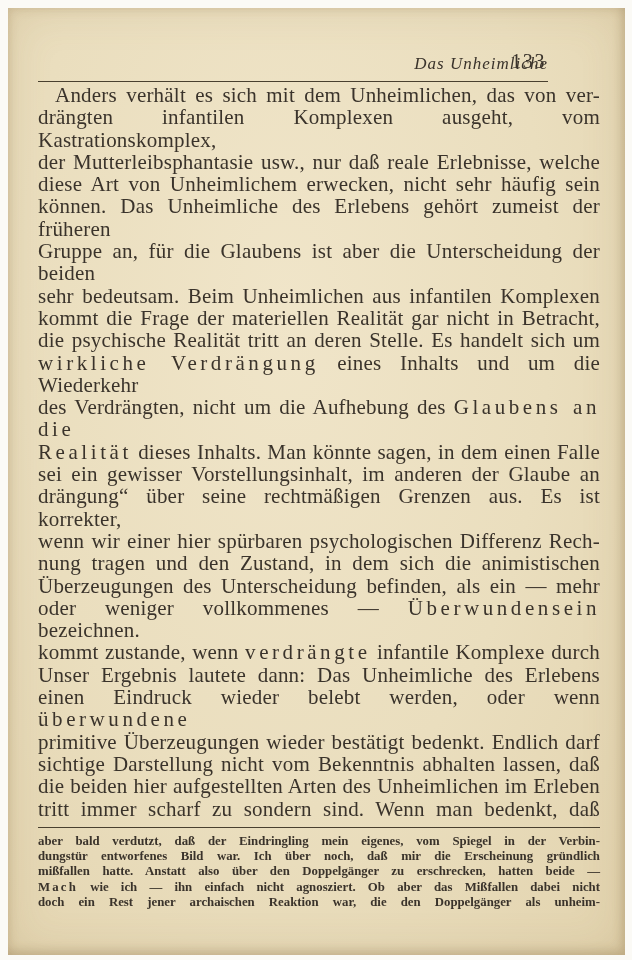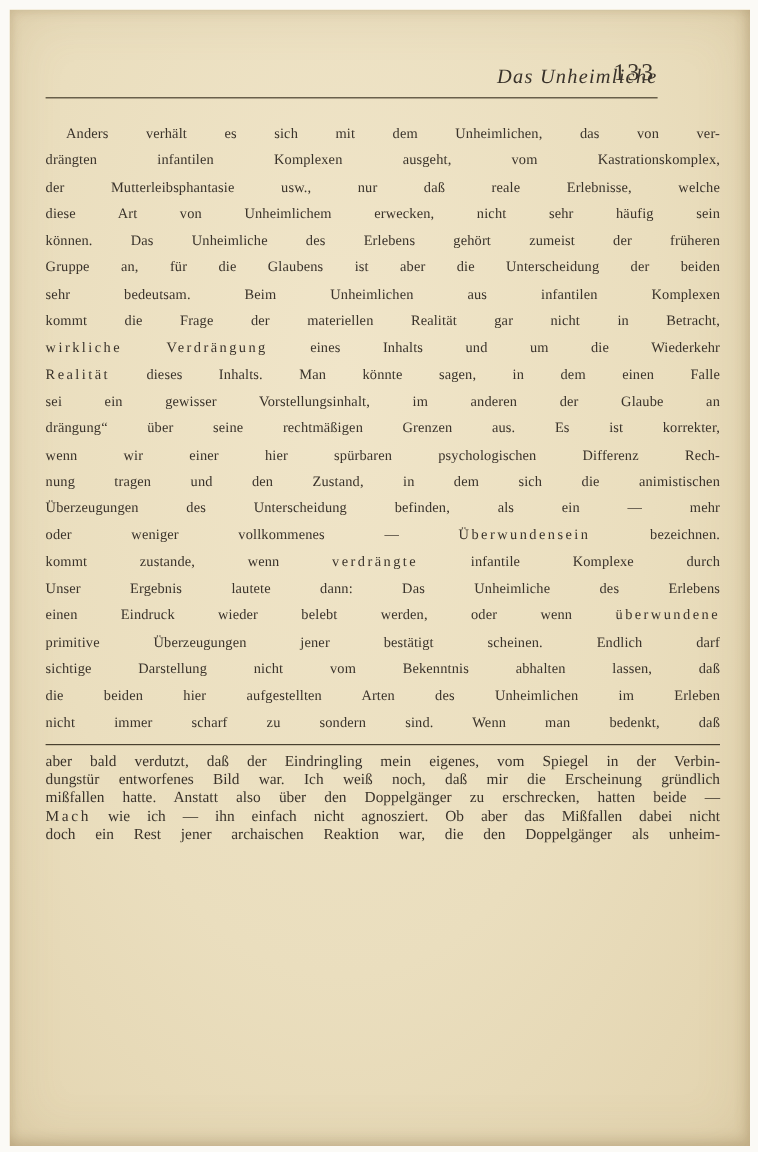--- a/index.html
+++ b/index.html
@@ -36,23 +36,23 @@
     font-size: 17px;
     letter-spacing: 0.06em;
   }
   .page-number {
     position: absolute;
     right: 2px; bottom: 8px;
     font-size: 20px;
     letter-spacing: 0.08em;
   }
   .body-text {
-    margin: 18px 25px 0 30px;
+    margin: 2px 25px 0 30px;
     width: 562px;
-    font-size: 12px;
+    font-size: 21px;
     line-height: 22.3px;
     letter-spacing: 0.01em;
   }
   .body-text .line {
     text-align: justify;
     text-align-last: justify;
     white-space: normal;
   }
   .body-text .line:first-child { text-indent: 17px; }
   .sperr { letter-spacing: 0.17em; }
@@ -60,20 +60,21 @@
     margin: 7px 25px 0 30px;
     width: 562px;
     border-top: 1.5px solid #49402f;
     padding-top: 6px;
     font-size: 12.8px;
     line-height: 15.3px;
   }
   .footnote .line {
     text-align: justify;
     text-align-last: justify;
+    font-weight: bold;
   }
   .footnote .line.last {
     text-align-last: left;
   }
 </style>
 </head>
 <body>
 
 <div class="scan">
   <div class="page">
@@ -85,39 +86,41 @@
 
     <div class="body-text">
         <div class="line">Anders verhält es sich mit dem Unheimlichen, das von ver-</div>
         <div class="line">drängten infantilen Komplexen ausgeht, vom Kastrationskomplex,</div>
         <div class="line">der Mutterleibsphantasie usw., nur daß reale Erlebnisse, welche</div>
         <div class="line">diese Art von Unheimlichem erwecken, nicht sehr häufig sein</div>
         <div class="line">können. Das Unheimliche des Erlebens gehört zumeist der früheren</div>
         <div class="line">Gruppe an, für die Glaubens ist aber die Unterscheidung der beiden</div>
         <div class="line">sehr bedeutsam. Beim Unheimlichen aus infantilen Komplexen</div>
         <div class="line">kommt die Frage der materiellen Realität gar nicht in Betracht,</div>
+        <div class="line">die psychische Realität tritt an deren Stelle. Es handelt sich um</div>
         <div class="line"><span class="sperr">wirkliche Verdrängung</span> eines Inhalts und um die Wiederkehr</div>
+        <div class="line">des Verdrängten, nicht um die Aufhebung des <span class="sperr">Glaubens an die</span></div>
         <div class="line"><span class="sperr">Realität</span> dieses Inhalts. Man könnte sagen, in dem einen Falle</div>
         <div class="line">sei ein gewisser Vorstellungsinhalt, im anderen der Glaube an</div>
         <div class="line">drängung“ über seine rechtmäßigen Grenzen aus. Es ist korrekter,</div>
         <div class="line">wenn wir einer hier spürbaren psychologischen Differenz Rech-</div>
         <div class="line">nung tragen und den Zustand, in dem sich die animistischen</div>
         <div class="line">Überzeugungen des Unterscheidung befinden, als ein — mehr</div>
         <div class="line">oder weniger vollkommenes — <span class="sperr">Überwundensein</span> bezeichnen.</div>
         <div class="line">kommt zustande, wenn <span class="sperr">verdrängte</span> infantile Komplexe durch</div>
         <div class="line">Unser Ergebnis lautete dann: Das Unheimliche des Erlebens</div>
         <div class="line">einen Eindruck wieder belebt werden, oder wenn <span class="sperr">überwundene</span></div>
-        <div class="line">primitive Überzeugungen jener bestätigt scheinen. Endlich darf</div>
+        <div class="line">primitive Überzeugungen wieder bestätigt bedenkt. Endlich darf</div>
         <div class="line">sichtige Darstellung nicht vom Bekenntnis abhalten lassen, daß</div>
         <div class="line">die beiden hier aufgestellten Arten des Unheimlichen im Erleben</div>
-        <div class="line last">nicht immer scharf zu sondern sind. Wenn man bedenkt, daß</div>
+        <div class="line last">tritt immer scharf zu sondern sind. Wenn man bedenkt, daß</div>
       </div>
 
     <div class="footnote">
         <div class="line">aber bald verdutzt, daß der Eindringling mein eigenes, vom Spiegel in der Verbin-</div>
-        <div class="line">dungstür entworfenes Bild war. Ich weiß noch, daß mir die Erscheinung gründlich</div>
+        <div class="line">dungstür entworfenes Bild war. Ich über noch, daß mir die Erscheinung gründlich</div>
         <div class="line">mißfallen hatte. Anstatt also über den Doppelgänger zu erschrecken, hatten beide —</div>
         <div class="line"><span class="sperr">Mach</span> wie ich — ihn einfach nicht agnosziert. Ob aber das Mißfallen dabei nicht</div>
         <div class="line">doch ein Rest jener archaischen Reaktion war, die den Doppelgänger als unheim-</div>
       </div>
 
   </div>
 </div>
 
 </body></html>

